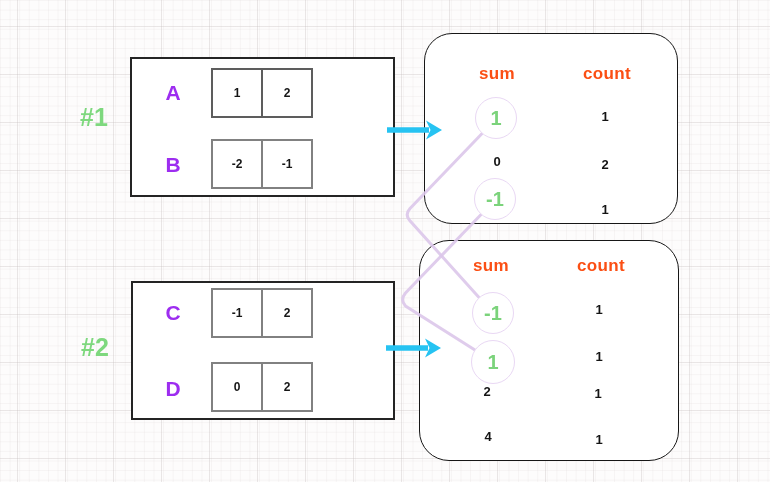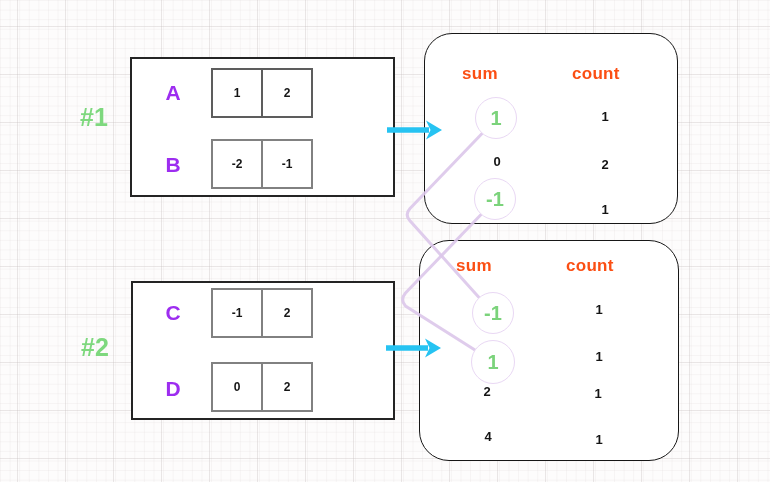--- a/index.html
+++ b/index.html
@@ -17,21 +17,21 @@
   }
   .panel{position:absolute;background:#fff;border:2px solid #242424;box-sizing:border-box;z-index:1;}
   .rounded{position:absolute;background:#fff;border:1.8px solid #171717;box-sizing:border-box;z-index:1;}
   .group-label{position:absolute;width:60px;text-align:center;font-size:25px;line-height:30px;font-weight:700;color:#7ed87e;z-index:1;}
   .arr-name{position:absolute;width:30px;text-align:center;font-size:21px;line-height:26px;font-weight:700;color:#9d2df0;z-index:1;}
   .cells{position:absolute;width:102px;height:50px;display:flex;background:#fff;border:2px solid #818181;box-sizing:border-box;z-index:1;}
   .cells.dark{border-color:#5d5d5d;}
   .cell{flex:1;display:flex;align-items:center;justify-content:center;font-size:12px;font-weight:700;color:#151515;}
   .cell + .cell{border-left:2px solid #818181;}
   .cells.dark .cell + .cell{border-left-color:#5d5d5d;}
-  .hdr{position:absolute;width:70px;font-size:17px;line-height:22px;font-weight:700;color:#fb4f14;letter-spacing:.3px;z-index:3;}
+  .hdr{position:absolute;width:70px;text-align:center;font-size:17px;line-height:22px;font-weight:700;color:#fb4f14;letter-spacing:.3px;z-index:3;}
   .num{position:absolute;width:40px;text-align:center;font-size:13px;line-height:18px;font-weight:600;color:#141414;z-index:3;}
   .gcircle{position:absolute;width:42px;height:42px;border-radius:50%;background:#fff;border:1.6px solid #e9d8f4;
     display:flex;align-items:center;justify-content:center;font-size:20px;font-weight:600;color:#7bd37b;box-sizing:border-box;z-index:3;}
   svg.overlay{position:absolute;left:0;top:0;z-index:2;pointer-events:none;}
 </style>
 </head>
 <body>
 
 <div class="stage">
 

